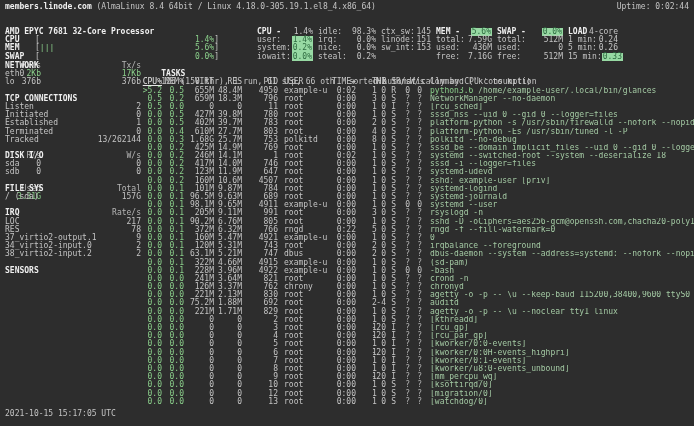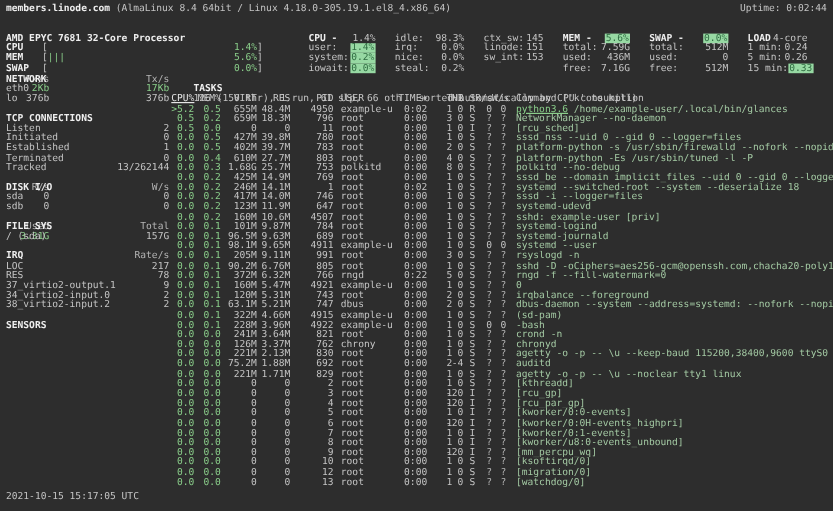--- a/index.html
+++ b/index.html
@@ -9,35 +9,35 @@
     font-family:"DejaVu Sans Mono",monospace;
     font-size:8px;line-height:8.2px;
   }
   .bold{color:#efefef;font-weight:bold}
   .green{color:#8ace8a}
   .softgreen{color:#a3c9a3}
   .dim{color:#b0b0b0}
   .hdr{color:#c9c9c9}
   .sorted{text-decoration:underline;color:#e6e6e6}
   .hl{background:#97d9a3;color:#2f6c41;padding:0 1px}
-  .cmdlink{color:#8ace8a;text-decoration:underline}
+  .cmdlink{color:#8ace8a;}
 
   #titlebar{position:absolute;top:3px;left:5px;right:5px;display:flex;justify-content:space-between;white-space:pre}
   #titleleft{white-space:pre}
 
   #header-block{position:absolute;top:28px;left:5px;right:2px;display:flex}
   #header-left{width:252px}
   #cpu-name{height:8.2px;white-space:pre}
   .gauge{height:8.2px;display:flex;width:214px;white-space:pre}
   .glabel{width:30px;color:#efefef;font-weight:bold}
   .gbrack{color:#c4c4c4}
   .gbar{flex:1;color:#8ace8a;overflow:hidden}
   .gval{color:#8ace8a}
 
-  #summary-grid{flex:1;display:flex;gap:16px}
+  #summary-grid{flex:1;display:flex;gap:5px}
   .scol{display:flex;flex-direction:column}
   .scol:nth-child(1){width:56px}
   .scol:nth-child(2){width:58px}
   .scol:nth-child(3){width:50px}
   .scol:nth-child(4){width:56px}
   .scol:nth-child(5){width:66px}
   .scol:nth-child(6){width:50px}
   .scol:nth-child(7){width:64px}
   .srow{display:flex;justify-content:space-between;height:8.2px;white-space:pre}
 

